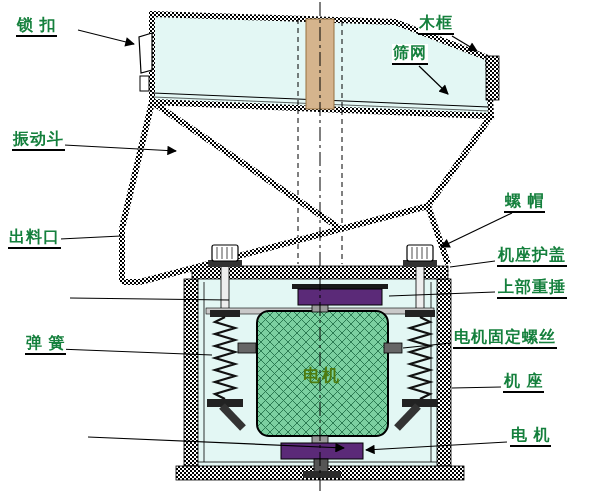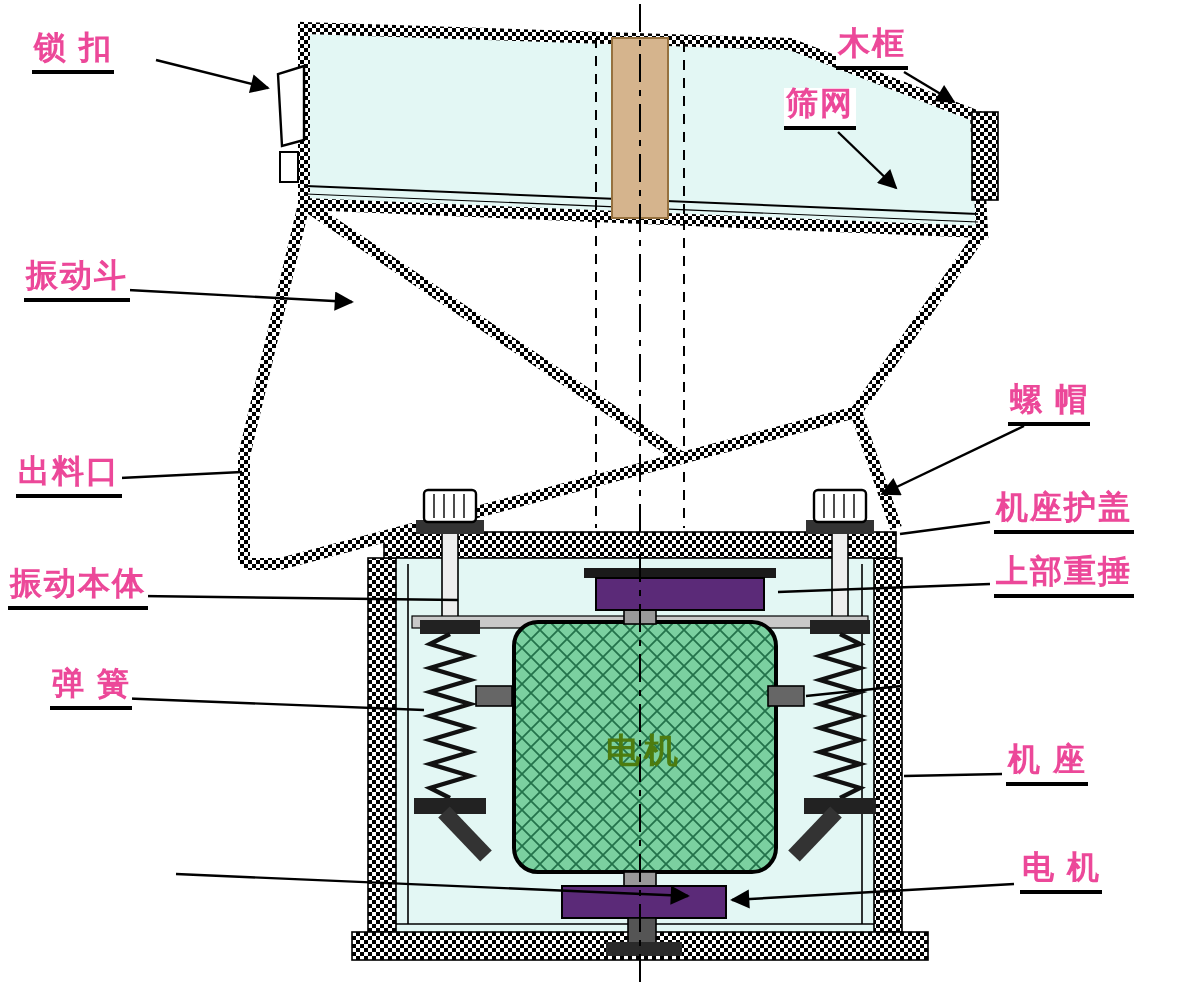--- a/index.html
+++ b/index.html
@@ -2,21 +2,21 @@
 <html><head>
 <meta charset="utf-8">
 <style>
   html,body{margin:0;padding:0;background:#fff;}
   .stage{
     position:relative;width:600px;height:500px;background:#ffffff;overflow:hidden;
     font-family:"Liberation Sans", sans-serif;
   }
   .stage svg{position:absolute;left:0;top:0;}
   .lbl{
-    position:absolute;font-size:16px;font-weight:bold;color:#ec4899;
+    position:absolute;font-size:16px;font-weight:bold;color:#15803d;
     border-bottom:2px solid #000;padding:0 1px 1px 1px;line-height:1.15;
     white-space:pre;letter-spacing:1px;background:#ffffff;z-index:3;
   }
   .motor-lbl{
     position:absolute;font-size:17px;font-weight:bold;color:#4d7c0f;
     letter-spacing:2px;white-space:pre;z-index:3;
   }
 </style>
 </head>
 <body>
@@ -146,25 +146,25 @@
       <line x1="495" y1="292" x2="389" y2="296"></line>
       <line x1="451" y1="343" x2="403" y2="348"></line>
       <line x1="501" y1="387" x2="452" y2="388"></line>
       <line x1="507" y1="442" x2="366" y2="450" marker-end="url(#arr)"></line>
     </g>
   </svg>
 
   <div class="lbl" style="left:16px;top:16px">锁 扣</div>
   <div class="lbl" style="left:12px;top:130px">振动斗</div>
   <div class="lbl" style="left:8px;top:228px">出料口</div>
-  <div class="lbl" style="left:4px;top:284px">振动本体</div>
   <div class="lbl" style="left:25px;top:334px">弹 簧</div>
 
   <div class="lbl" style="left:418px;top:14px">木框</div>
   <div class="lbl" style="left:392px;top:44px">筛网</div>
   <div class="lbl" style="left:504px;top:192px">螺 帽</div>
   <div class="lbl" style="left:497px;top:278px">上部重捶</div>
   <div class="lbl" style="left:497px;top:246px">机座护盖</div>
+  <div class="lbl" style="left:453px;top:328px">电机固定螺丝</div>
   <div class="lbl" style="left:503px;top:372px">机 座</div>
   <div class="lbl" style="left:510px;top:426px">电 机</div>
 
   <div class="motor-lbl" style="left:303px;top:364px">电机</div>
 </div>
 
 </body></html>

